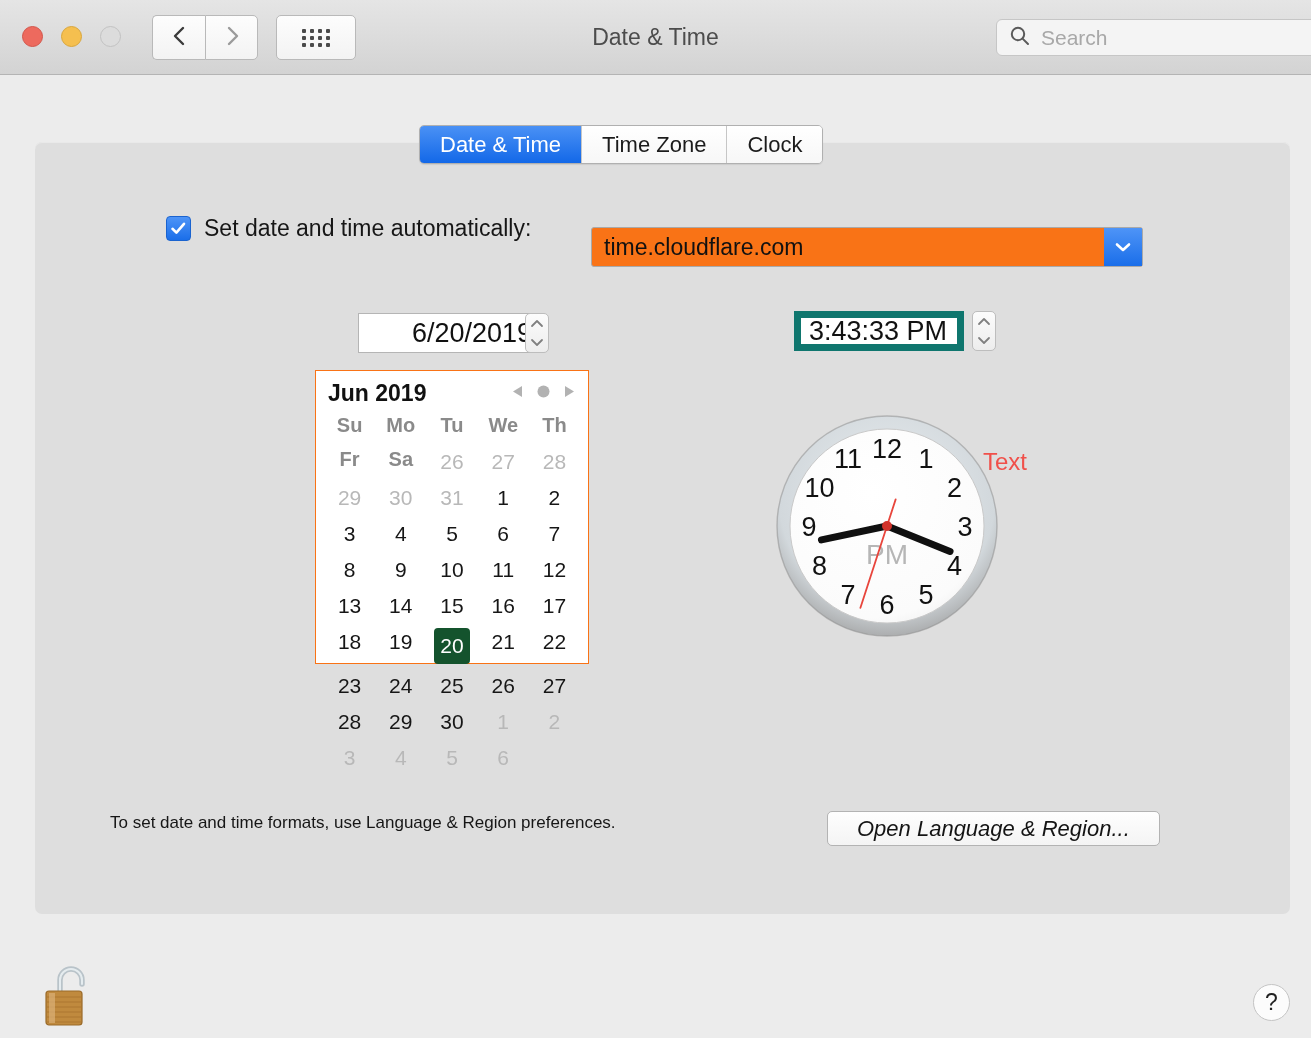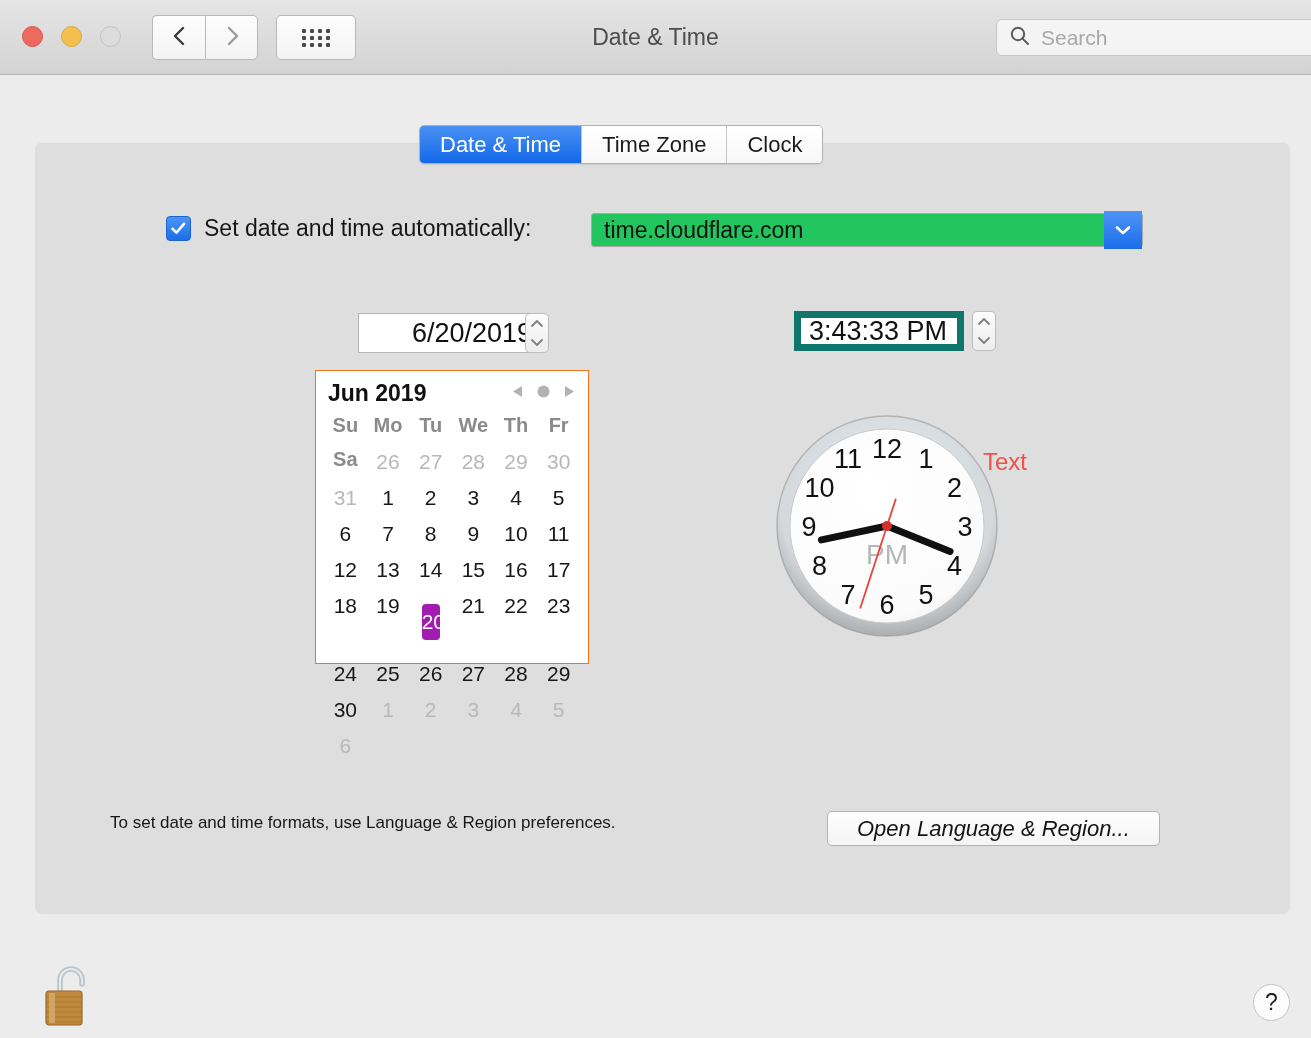--- a/index.html
+++ b/index.html
@@ -90,22 +90,22 @@
   #auto-row { position: absolute; left: 150px; top: 215px; display: flex; align-items: center; margin-left: 16px; }
   #auto-check {
     width: 25px; height: 25px; border-radius: 4px;
     background: linear-gradient(to bottom, #4e94f7, #1a6ee9);
     border: 1px solid #1a63cf;
     display: flex; align-items: center; justify-content: center;
   }
   #auto-label { font-size: 23px; color: #161616; margin-left: 13px; }
 
   #ntp-combo {
-    position: absolute; left: 591px; top: 213px; width: 552px; height: 34px;
-    background: #22c55e; border: 1px solid #a9a9a9; border-radius: 3px;
+    position: absolute; left: 591px; top: 227px; width: 552px; height: 40px;
+    background: #f97316; border: 1px solid #a9a9a9; border-radius: 3px;
     display: flex; align-items: center;
   }
   #ntp-value {
     flex: 1; font-size: 23px; color: #111; padding-left: 12px;
     white-space: nowrap; overflow: hidden;
   }
   #ntp-dropdown {
     width: 38px; height: 38px; flex: 0 0 38px;
     background: linear-gradient(to bottom, #4e94f7, #1a6ee9);
     display: flex; align-items: center; justify-content: center;
@@ -137,33 +137,33 @@
   #calendar {
     position: absolute; left: 315px; top: 370px; width: 274px; height: 294px;
     background: #fff; border: 1px solid #f97316;
   }
   #cal-head {
     display: flex; align-items: center; justify-content: space-between;
     padding: 9px 12px 3px 12px;
   }
   #cal-month { font-size: 23px; font-weight: bold; color: #111; }
   #cal-nav { display: flex; align-items: center; gap: 12px; }
-  #cal-grid { display: grid; grid-template-columns: repeat(6, 1fr); padding: 0 8px; }
+  #cal-grid { display: grid; grid-template-columns: repeat(5, 1fr); padding: 0 8px; }
   .wd {
     font-size: 20px; font-weight: bold; color: #8a8a8a;
     text-align: center; padding: 4px 0 7px 0;
   }
   .day {
     font-size: 21px; color: #161616; text-align: center;
     height: 36px; line-height: 36px;
   }
   .day.muted { color: #b8b8b8; }
   .day.sel {
-    background: #a21caf; color: #fff; border-radius: 4px;
-    width: 18px; margin: 16px auto;
+    background: #14532d; color: #fff; border-radius: 4px;
+    width: 36px; margin: 4px auto;
   }
 
   
   #clock-wrap { position: absolute; left: 773px; top: 412px; width: 228px; height: 228px; }
   #clock-face-svg { display: block; }
   #clock-text-anno {
     position: absolute; left: 210px; top: 36px;
     font-size: 24px; color: #f0504a; white-space: nowrap;
   }
 

